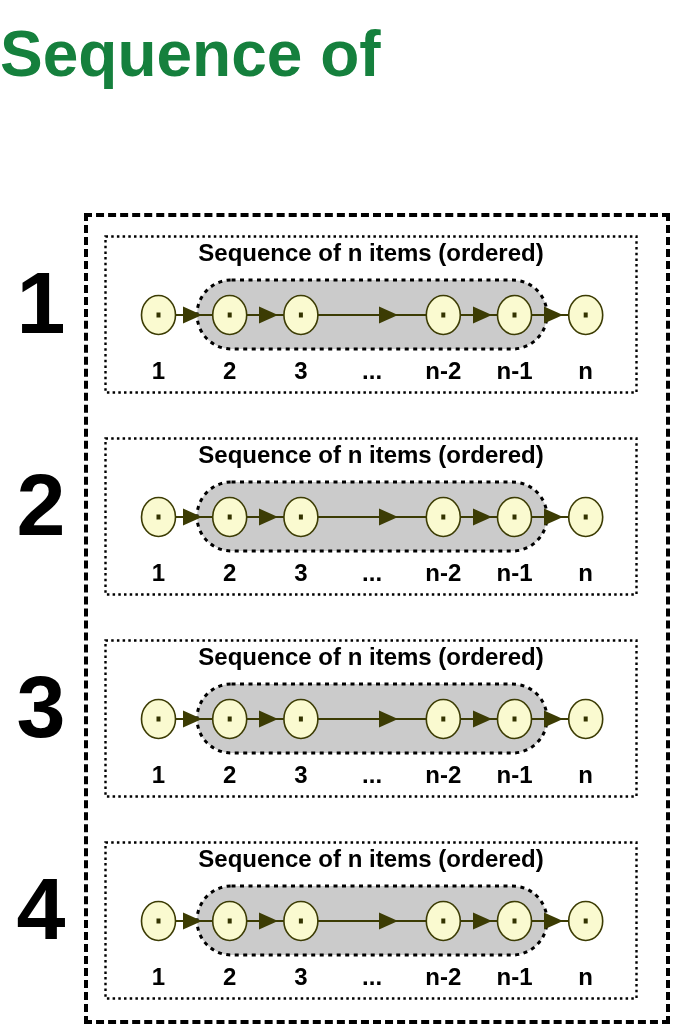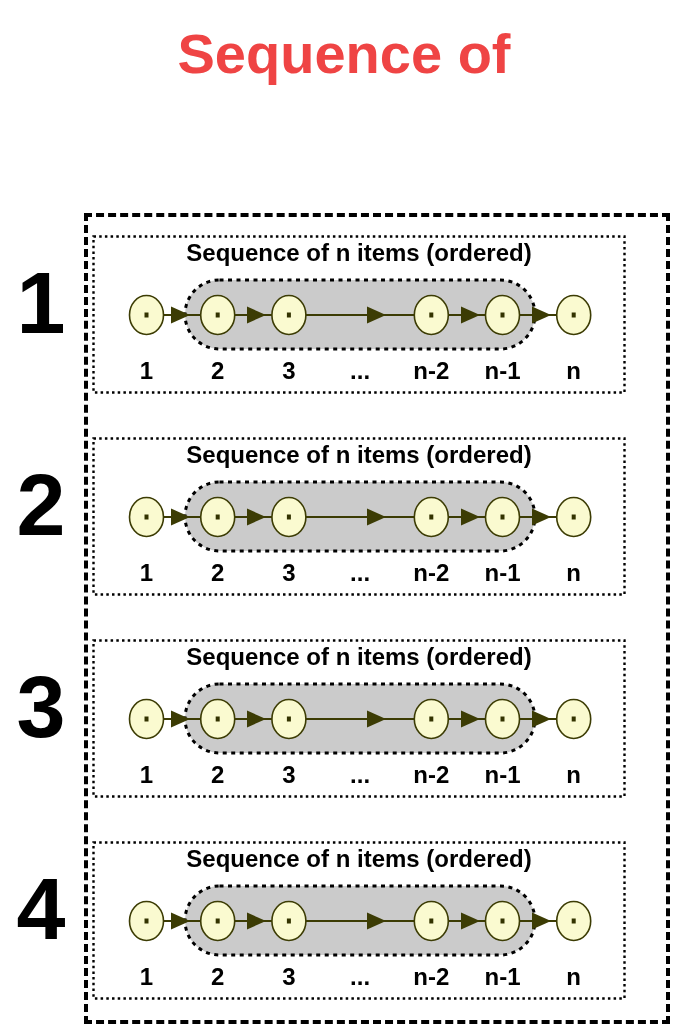--- a/index.html
+++ b/index.html
@@ -9,26 +9,25 @@
     height: 1036px;
     background: #ffffff;
     font-family: "Liberation Sans", sans-serif;
     overflow: hidden;
   }
   .main-title {
     position: absolute;
     left: 0;
     top: 14px;
     width: 688px;
-    text-align: center;
     font-weight: bold;
-    font-size: 56px;
+    font-size: 64px;
     line-height: 80px;
     letter-spacing: 0px;
-    color: #ef4444;
+    color: #15803d;
   }
   .outer-box {
     position: absolute;
     left: 84px;
     top: 213px;
     width: 586px;
     height: 811px;
     border: 4px dashed #000000;
     box-sizing: border-box;
   }
@@ -37,21 +36,21 @@
     left: 6px;
     width: 70px;
     text-align: center;
     font-weight: bold;
     font-size: 88px;
     line-height: 88px;
     color: #000000;
   }
   .seq-row {
     position: absolute;
-    left: 92px;
+    left: 104px;
     width: 534px;
     height: 160px;
   }
   svg text { font-family: "Liberation Sans", sans-serif; }
 </style>
 </head>
 <body>
 
 <div class="page">
   <div class="main-title">

